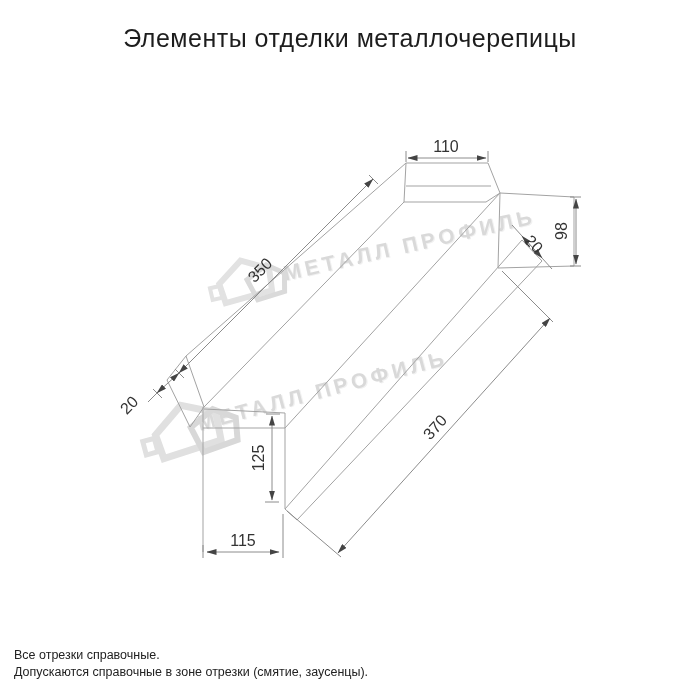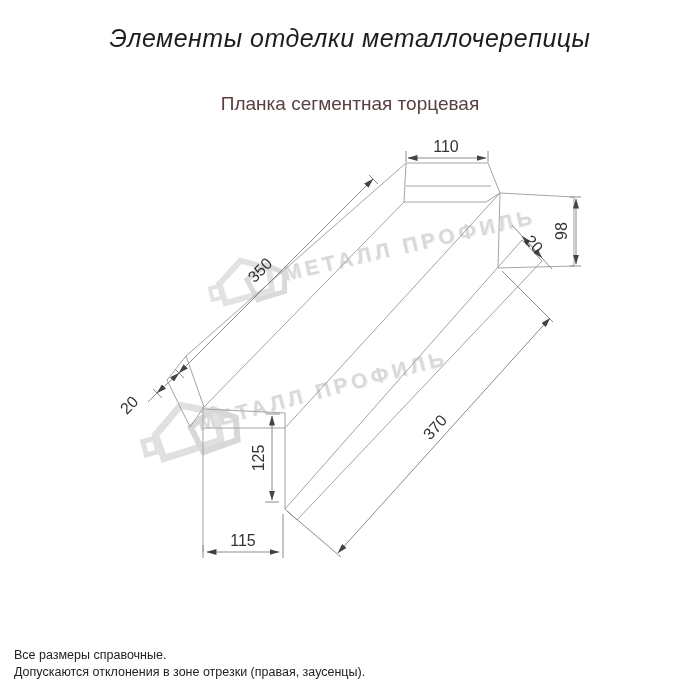--- a/index.html
+++ b/index.html
@@ -1,19 +1,19 @@
 <!DOCTYPE html>
 <html><head>
 <meta charset="utf-8">
 <style>
   html,body{margin:0;padding:0;background:#fff;}
   .page{position:relative;width:700px;height:700px;background:#ffffff;overflow:hidden;
         font-family:"Liberation Sans",sans-serif;}
   .page-title{position:absolute;top:24px;left:0;width:700px;text-align:center;
-              font-size:25px;font-weight:400;color:#1d1d1d;letter-spacing:0.5px;font-style:italic;}
+              font-size:25px;font-weight:400;color:#1d1d1d;letter-spacing:0.5px;}
   .product-subtitle{position:absolute;top:92px;left:0;width:700px;text-align:center;
               font-size:19px;line-height:23px;color:#5a4040;font-weight:400;}
   .product-subtitle span{display:block;}
   .footer-note{position:absolute;left:14px;font-size:12.5px;color:#222;}
   .footer-note.l1{top:648px;}
   .footer-note.l2{top:665px;}
   .wm-text{position:absolute;color:#d9d9d9;font-weight:bold;font-size:21px;
            letter-spacing:4px;white-space:nowrap;text-shadow:1px 1px 0 #f1f1f1;
            transform-origin:left center;}
   .wm-text.wm1{left:284px;top:262px;transform:rotate(-13deg);}
@@ -22,21 +22,20 @@
   svg .dim-label{font-family:"Liberation Sans",sans-serif;font-size:16px;fill:#333;}
 </style>
 </head>
 <body>
 
 <div class="page">
 
   <div class="page-title">Элементы отделки металлочерепицы</div>
 
   <div class="product-subtitle">
-    <span>Планка сегментная торцевая</span>
   </div>
 
   <div class="wm-text wm1">МЕТАЛЛ ПРОФИЛЬ</div>
   <div class="wm-text wm2">МЕТАЛЛ ПРОФИЛЬ</div>
 
   <svg class="drawing" width="700" height="700" viewBox="0 0 700 700">
     <defs>
       <marker id="arr" viewBox="0 0 10 6" refX="9.5" refY="3" markerWidth="10" markerHeight="6" orient="auto-start-reverse">
         <path d="M0,0 L10,3 L0,6 Z" fill="#444"></path>
       </marker>
@@ -131,16 +130,16 @@
 
     <text class="dim-label" x="563" y="231" text-anchor="middle" dominant-baseline="middle" transform="rotate(-90 563 231)">98</text>
 
     <text class="dim-label" x="260" y="458" text-anchor="middle" dominant-baseline="middle" transform="rotate(-90 260 458)">125</text>
 
     <text class="dim-label" x="436" y="428" text-anchor="middle" dominant-baseline="middle" transform="rotate(-48 436 428)">370</text>
 
     <text class="dim-label" x="243" y="546" text-anchor="middle">115</text>
   </svg>
 
-  <div class="footer-note l1">Все размеры справочные.</div>
-  <div class="footer-note l2">Допускаются отклонения в зоне отрезки (правая, заусенцы).</div>
+  <div class="footer-note l1">Все отрезки справочные.</div>
+  <div class="footer-note l2">Допускаются справочные в зоне отрезки (смятие, заусенцы).</div>
 
 </div>
 
 </body></html>

